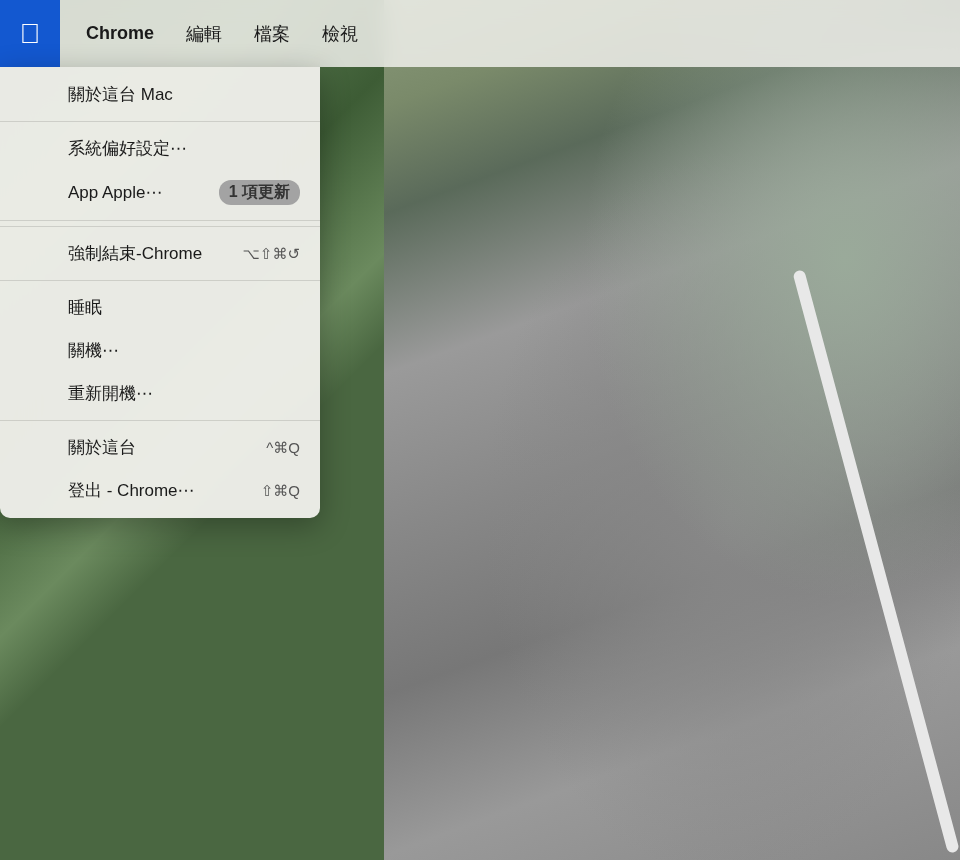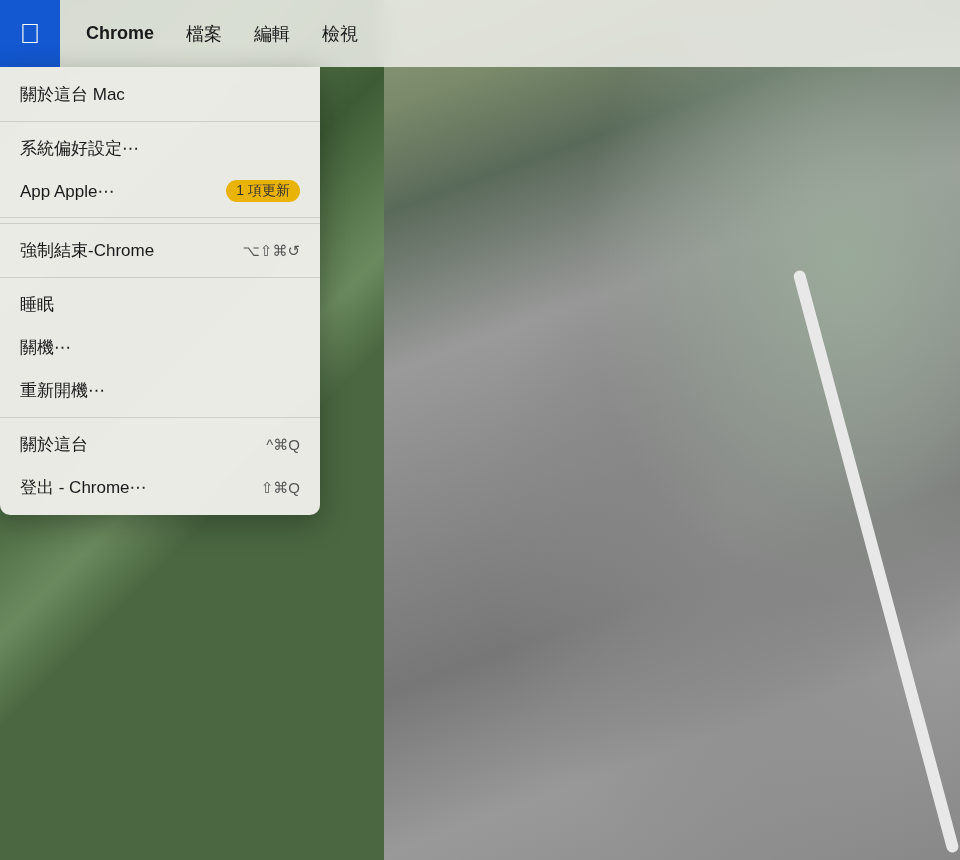--- a/index.html
+++ b/index.html
@@ -125,45 +125,46 @@
 
     .menu-item {
       display: flex;
       align-items: center;
       justify-content: flex-end;
       padding: 10px 20px;
       font-size: 17px;
       color: #1a1a1a;
       cursor: pointer;
       min-height: 40px;
+      margin-left: 48px;
     }
 
     .menu-item-label {
       flex: 1;
     }
 
     .menu-shortcut {
       font-size: 15px;
       color: #555;
       margin-left: 20px;
     }
 
     .menu-separator {
       height: 1px;
       background: rgba(0,0,0,0.12);
       margin: 5px 0;
     }
 
     .menu-badge {
-      background: #eab308;
+      background: #a3a3a3;
       color: #333;
       border-radius: 12px;
       padding: 2px 10px;
-      font-size: 14px;
-      font-weight: 400;
+      font-size: 16px;
+      font-weight: 700;
       white-space: nowrap;
     }
 
     .submenu-arrow {
       font-size: 12px;
       color: #555;
     }
   </style>
 </head>
 <body>
@@ -176,24 +177,24 @@
 </div>
 
 <div class="menubar">
   <div class="menubar-apple">
     <span class="apple-logo"></span>
   </div>
   <div class="menubar-item active">
     <span>Chrome</span>
   </div>
   <div class="menubar-item">
+    <span>編輯</span>
+  </div>
+  <div class="menubar-item">
     <span>檔案</span>
-  </div>
-  <div class="menubar-item">
-    <span>編輯</span>
   </div>
   <div class="menubar-item">
     <span>檢視</span>
   </div>
 </div>
 
 <div class="dropdown-menu">
 
   <div class="menu-item">
     <span class="menu-item-label">關於這台 Mac</span>

